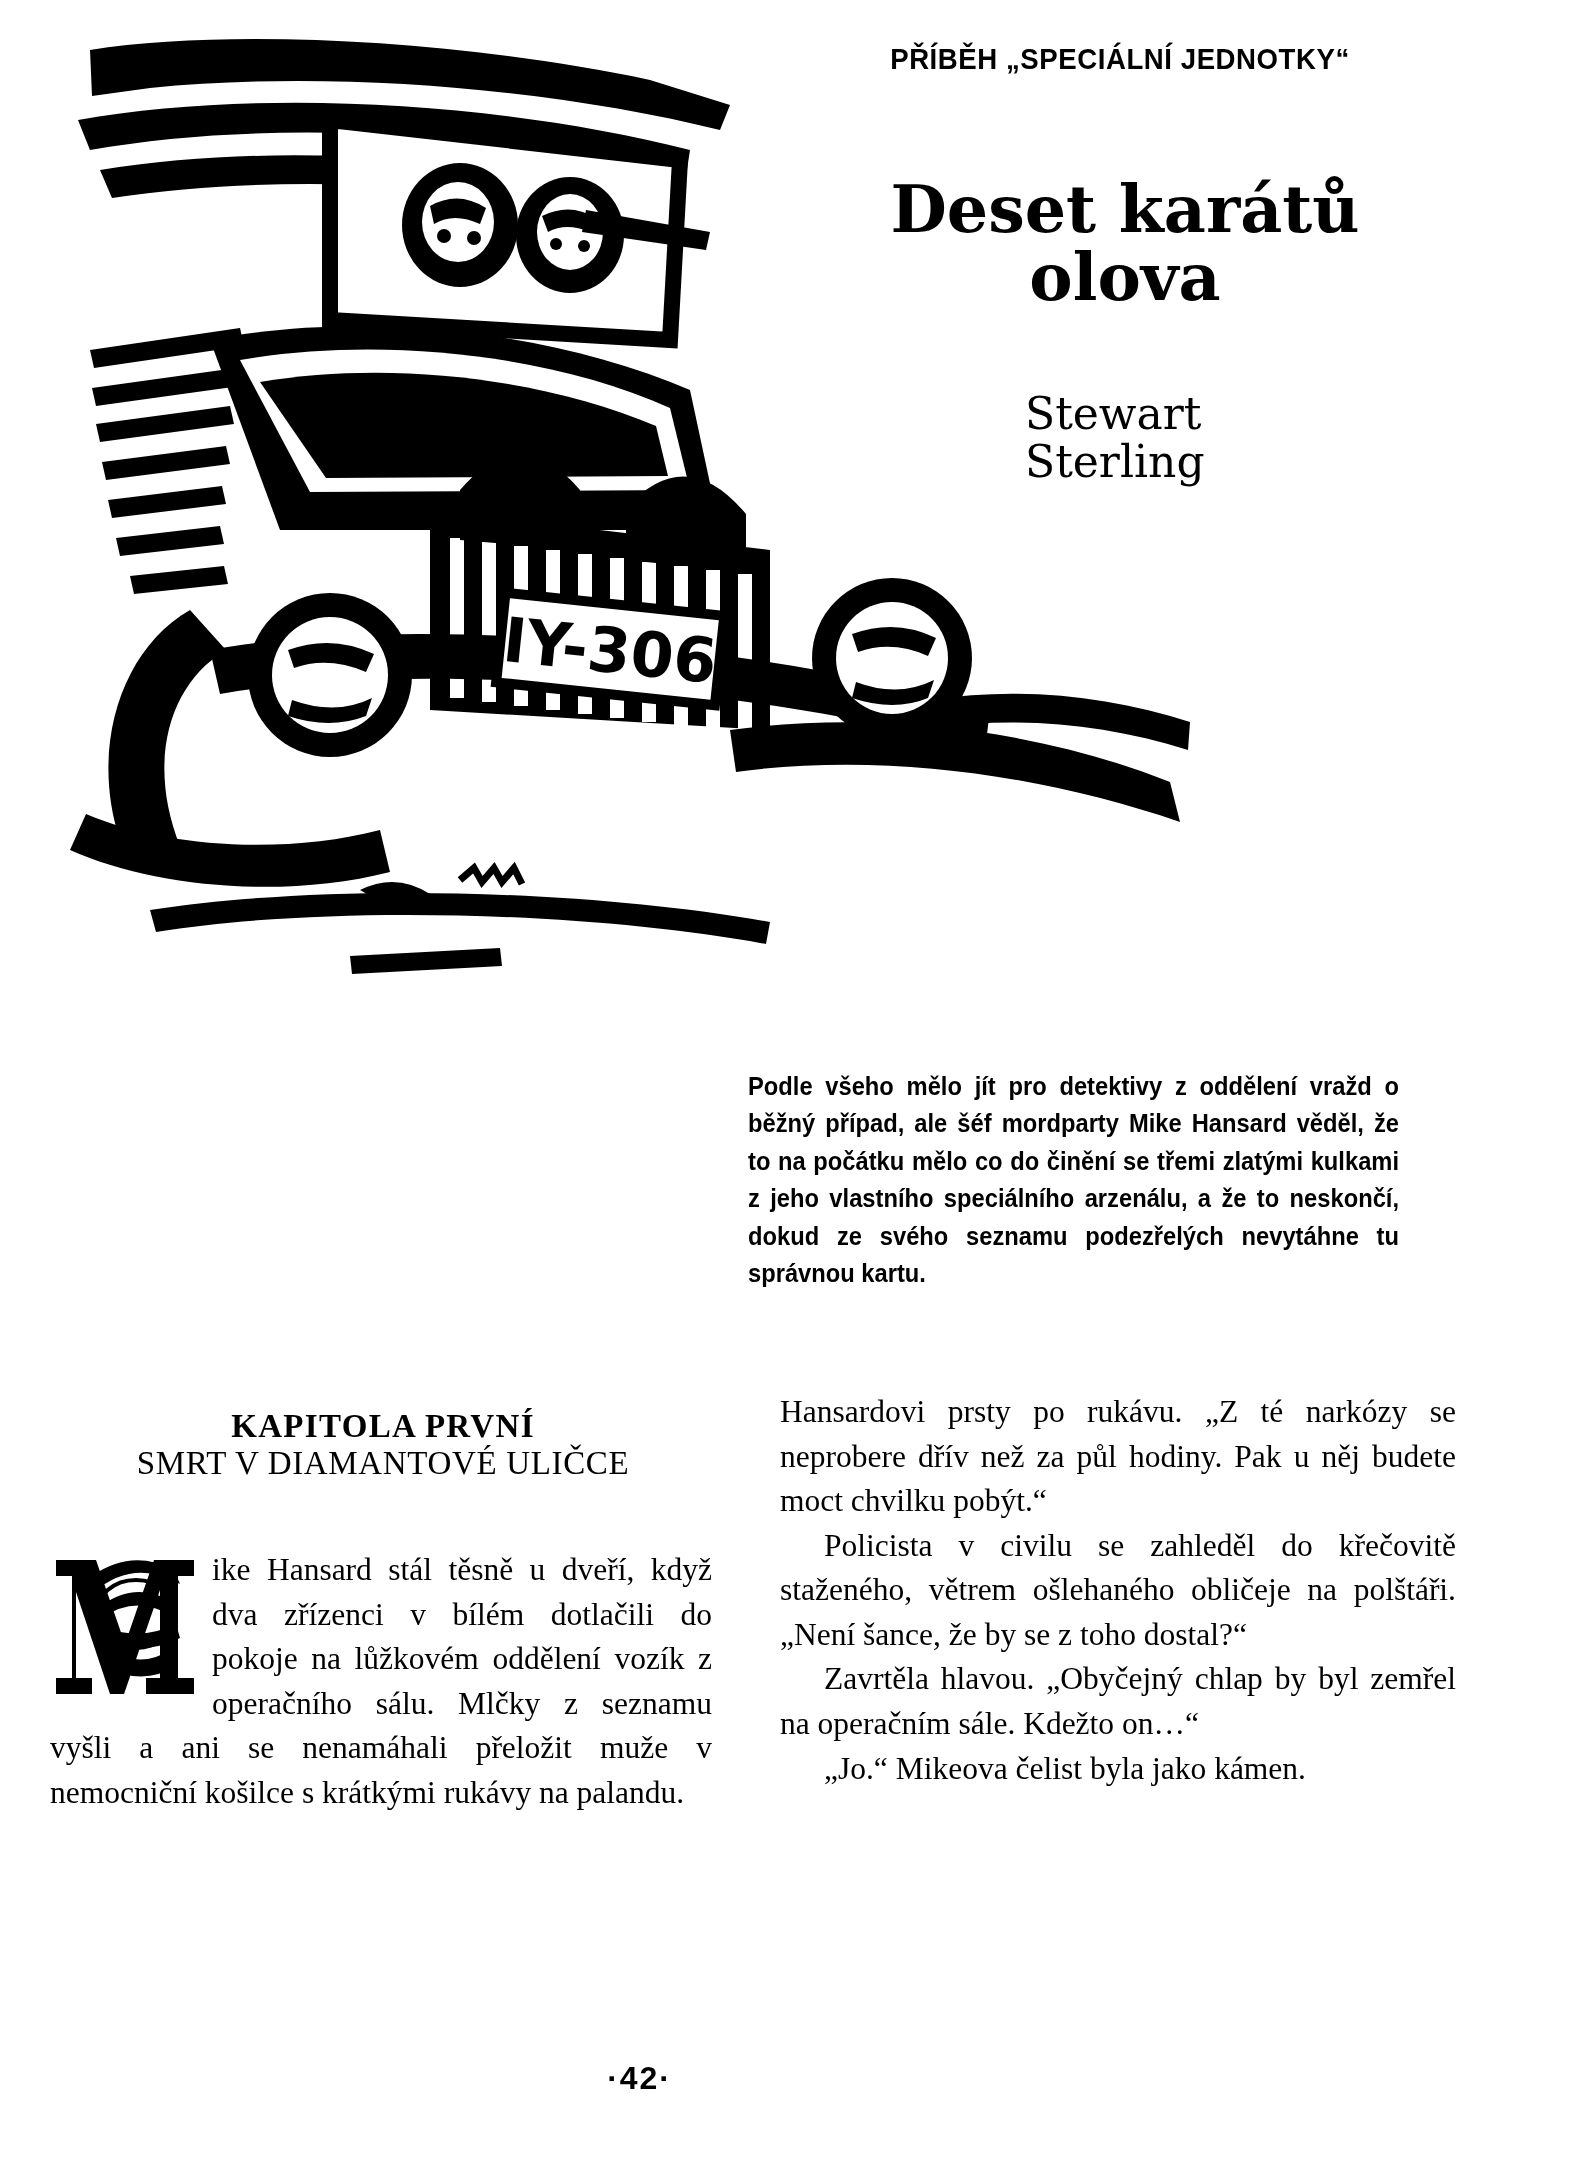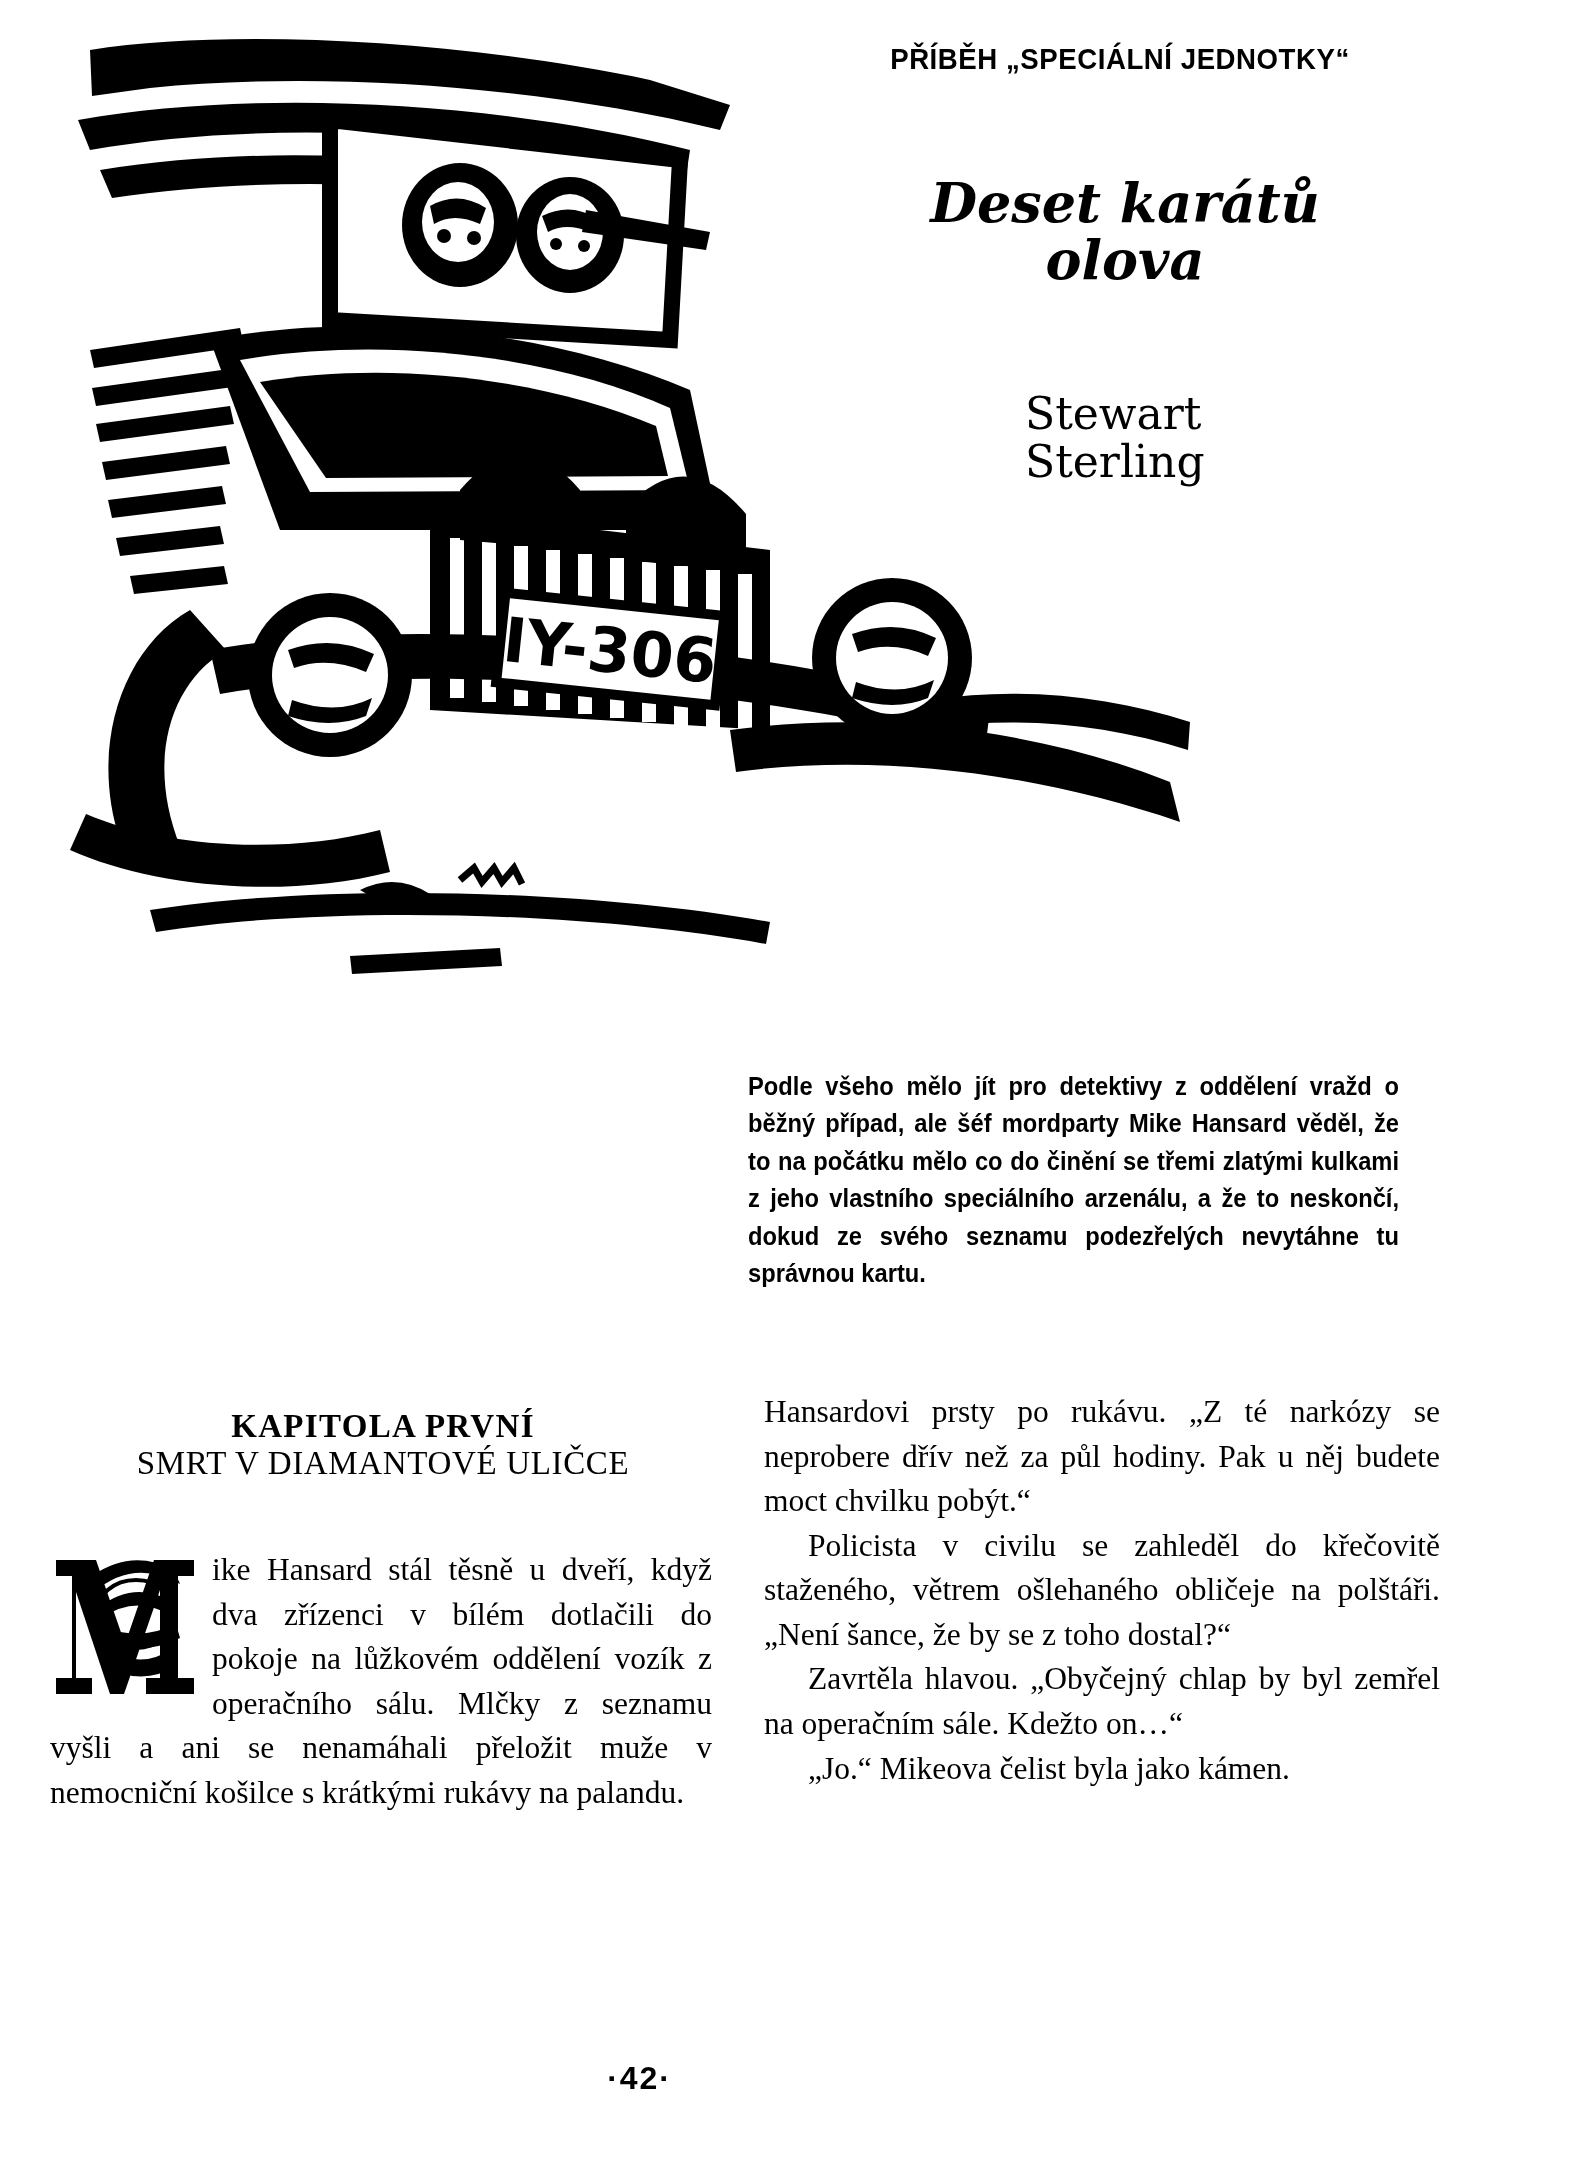--- a/index.html
+++ b/index.html
@@ -53,23 +53,22 @@
     white-space: nowrap;
   }
   .story-title {
     position: absolute;
     left: 790px;
     top: 175px;
     width: 670px;
     text-align: center;
     font-family: "DejaVu Serif", serif;
     font-weight: bold;
-    font-size: 54px;
+    font-size: 65px;
     line-height: 1.05;
-    font-style: italic;
   }
   .story-title .line2 { display: block; }
   .author {
     position: absolute;
     left: 1025px;
     top: 390px;
     width: 440px;
     text-align: left;
     font-family: "DejaVu Serif", serif;
     font-size: 44px;
@@ -127,21 +126,21 @@
     text-indent: 44px;
   }
   .col p.first { text-indent: 0; }
 
   .col-left {
     left: 50px;
     top: 1548px;
     width: 662px;
   }
   .col-right {
-    left: 764px;
+    left: 780px;
     top: 1390px;
     width: 676px;
   }
 
   
   .dropcap-wrap {
     position: relative;
     min-height: 150px;
   }
   .dropcap {

